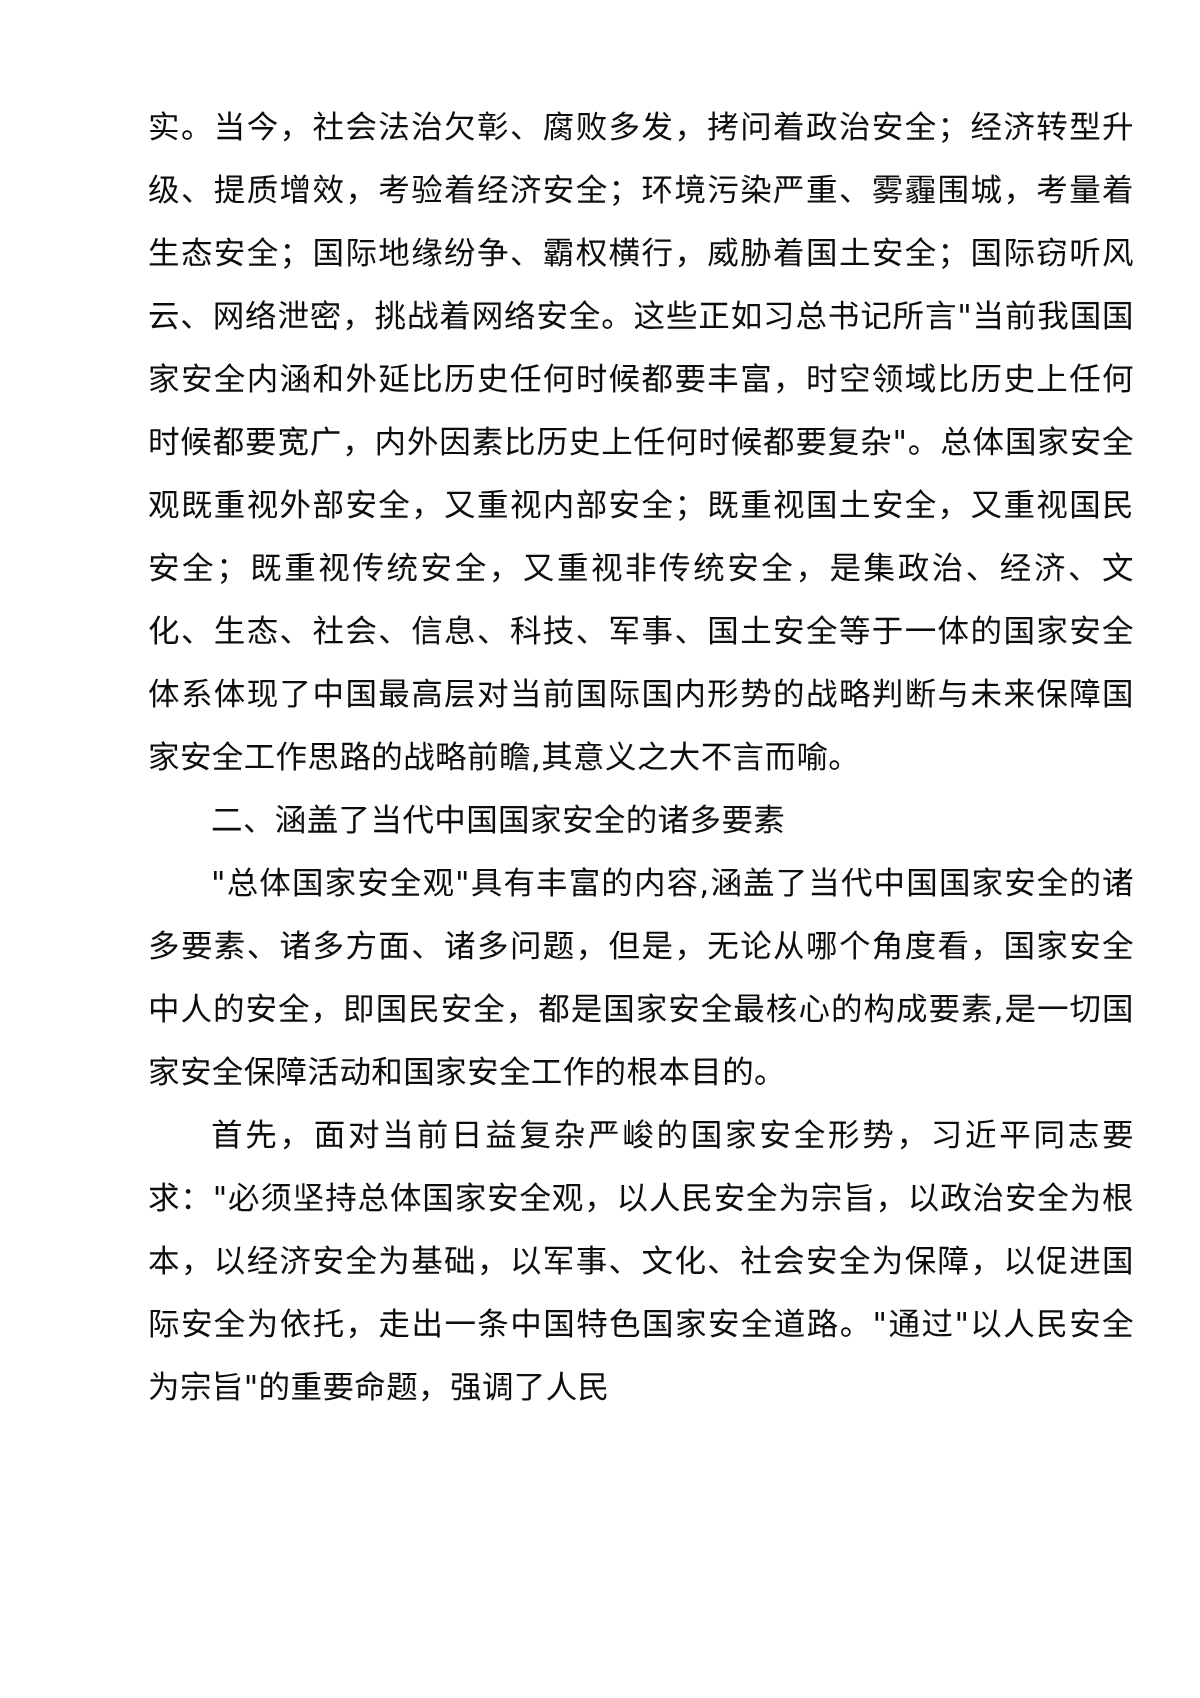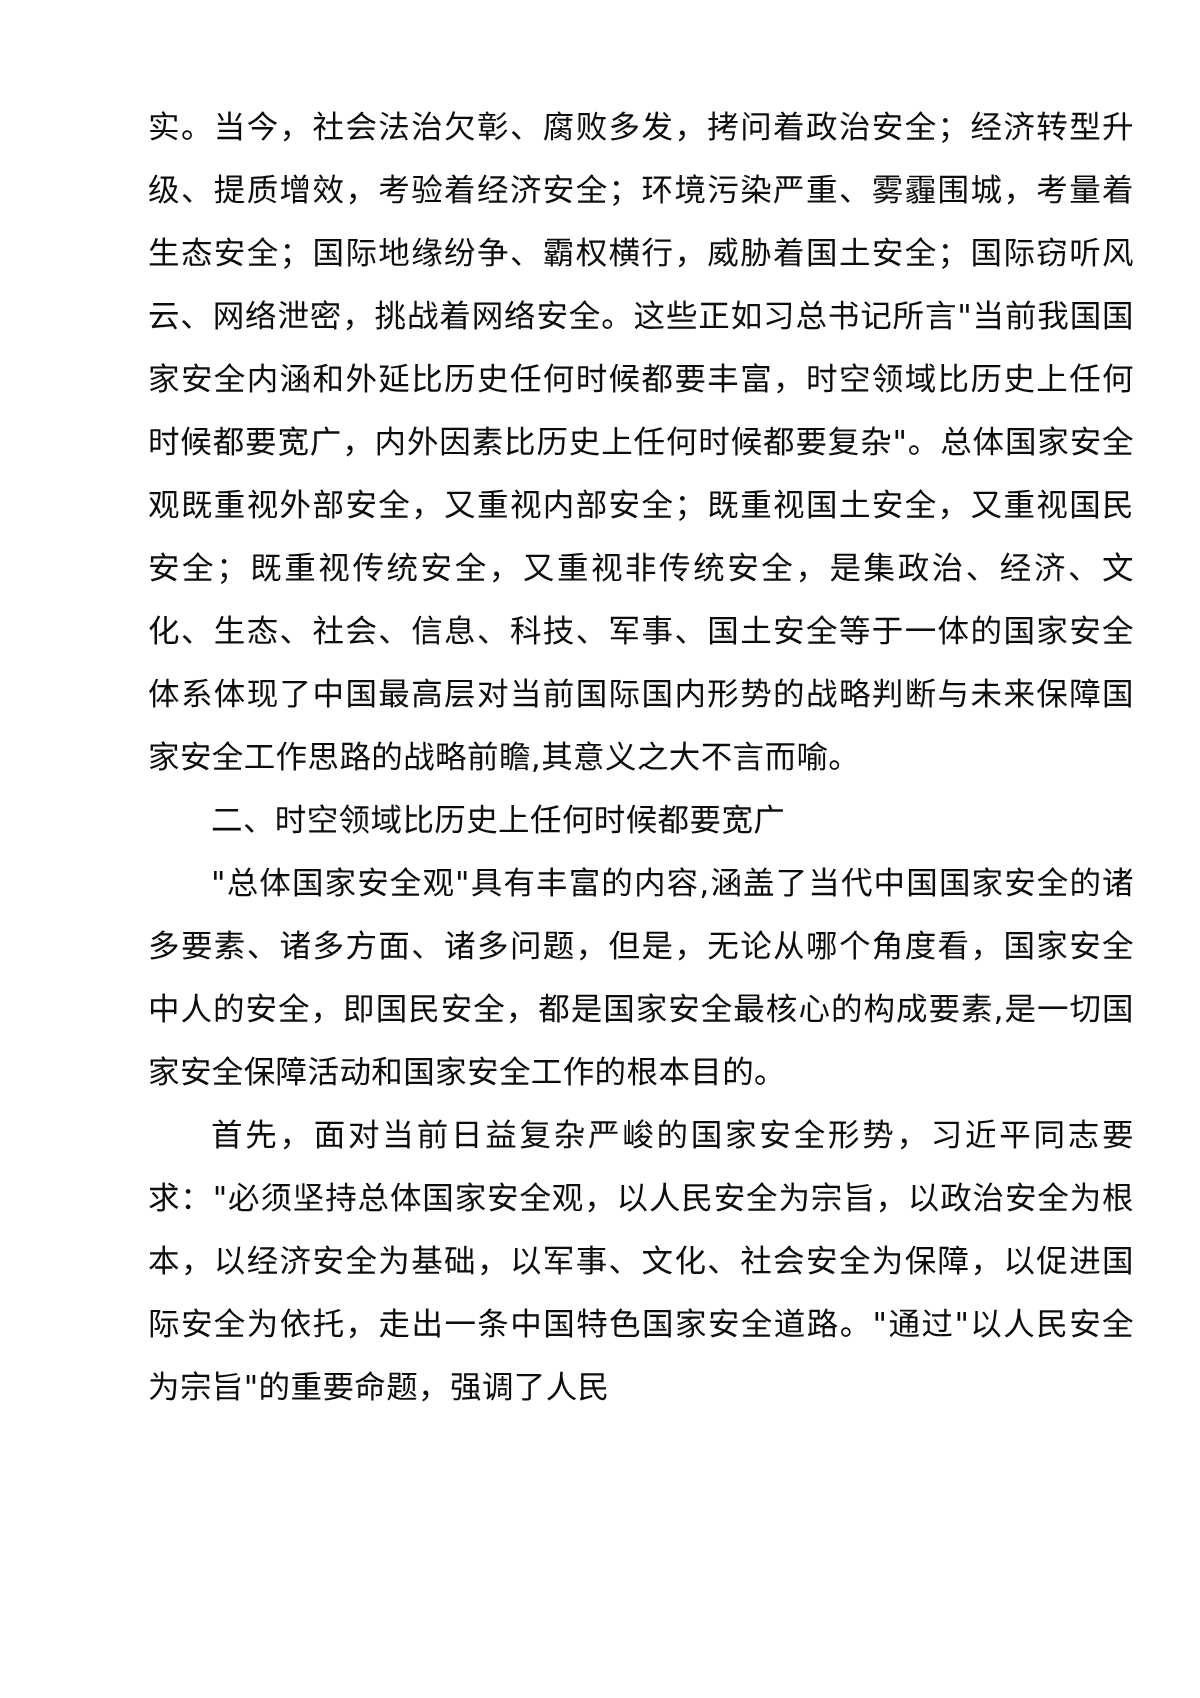--- a/index.html
+++ b/index.html
@@ -44,17 +44,17 @@
     font-weight: 400;
     text-indent: 63px;
   }
 </style>
 </head>
 <body>
 
 <div class="page">
   <div class="doc-body">
     <p class="para">实。当今，社会法治欠彰、腐败多发，拷问着政治安全；经济转型升级、提质增效，考验着经济安全；环境污染严重、雾霾围城，考量着生态安全；国际地缘纷争、霸权横行，威胁着国土安全；国际窃听风云、网络泄密，挑战着网络安全。这些正如习总书记所言"当前我国国家安全内涵和外延比历史任何时候都要丰富，时空领域比历史上任何时候都要宽广，内外因素比历史上任何时候都要复杂"。总体国家安全观既重视外部安全，又重视内部安全；既重视国土安全，又重视国民安全；既重视传统安全，又重视非传统安全，是集政治、经济、文化、生态、社会、信息、科技、军事、国土安全等于一体的国家安全体系体现了中国最高层对当前国际国内形势的战略判断与未来保障国家安全工作思路的战略前瞻,其意义之大不言而喻。</p>
-    <p class="heading">二、时空领域比历史上任何时候都要宽广</p>
+    <p class="heading">二、涵盖了当代中国国家安全的诸多要素</p>
     <p class="para indent">"总体国家安全观"具有丰富的内容,涵盖了当代中国国家安全的诸多要素、诸多方面、诸多问题，但是，无论从哪个角度看，国家安全中人的安全，即国民安全，都是国家安全最核心的构成要素,是一切国家安全保障活动和国家安全工作的根本目的。</p>
     <p class="para indent">首先，面对当前日益复杂严峻的国家安全形势，习近平同志要求："必须坚持总体国家安全观，以人民安全为宗旨，以政治安全为根本，以经济安全为基础，以军事、文化、社会安全为保障，以促进国际安全为依托，走出一条中国特色国家安全道路。"通过"以人民安全为宗旨"的重要命题，强调了人民</p>
   </div>
 </div>
 
 </body></html>

